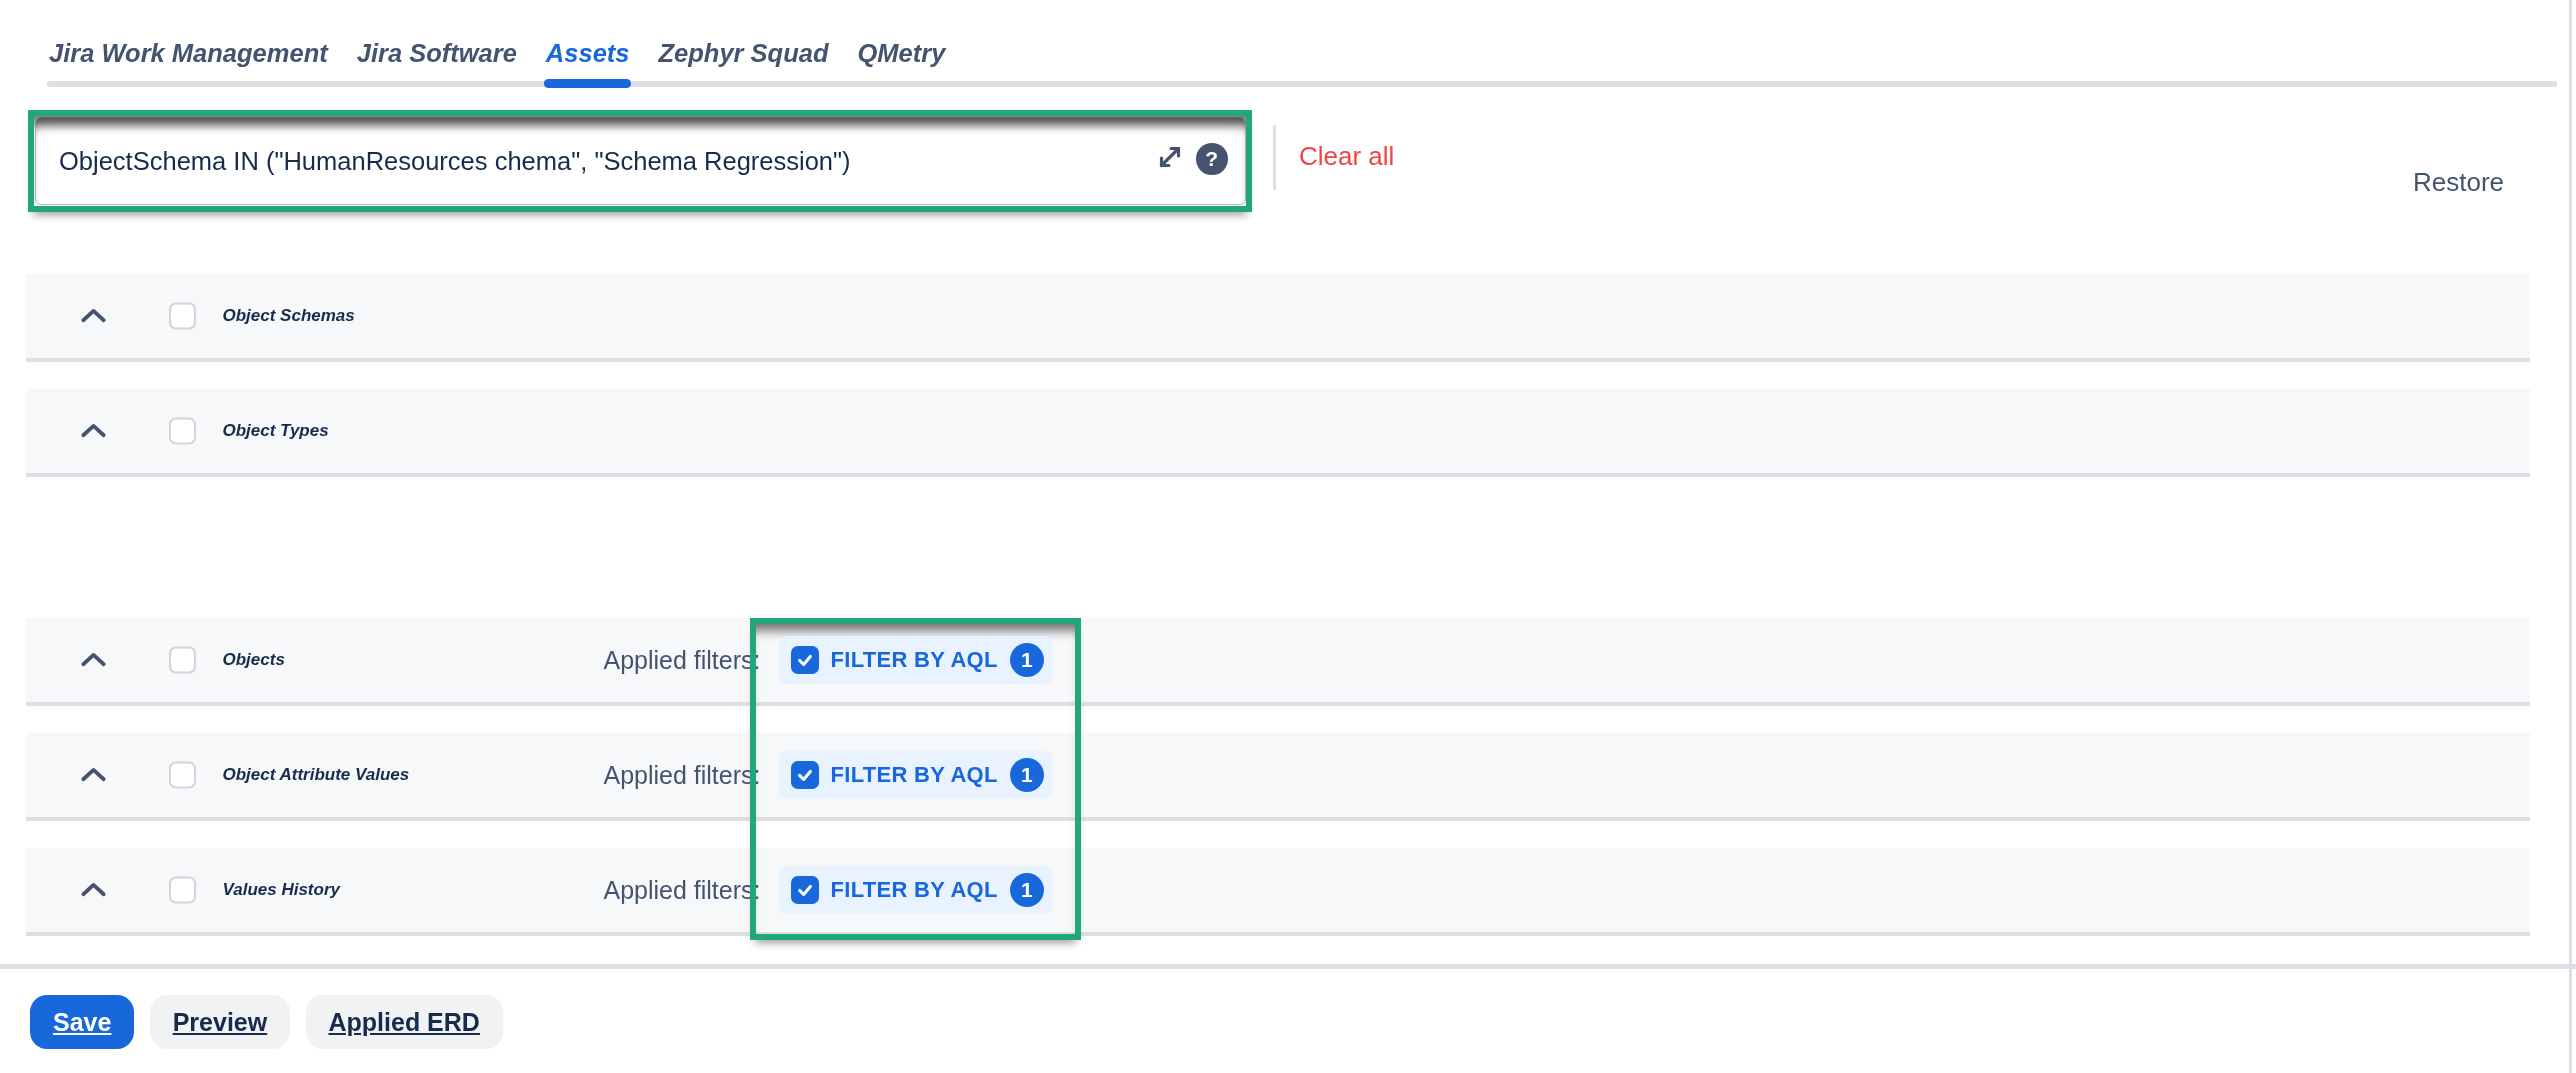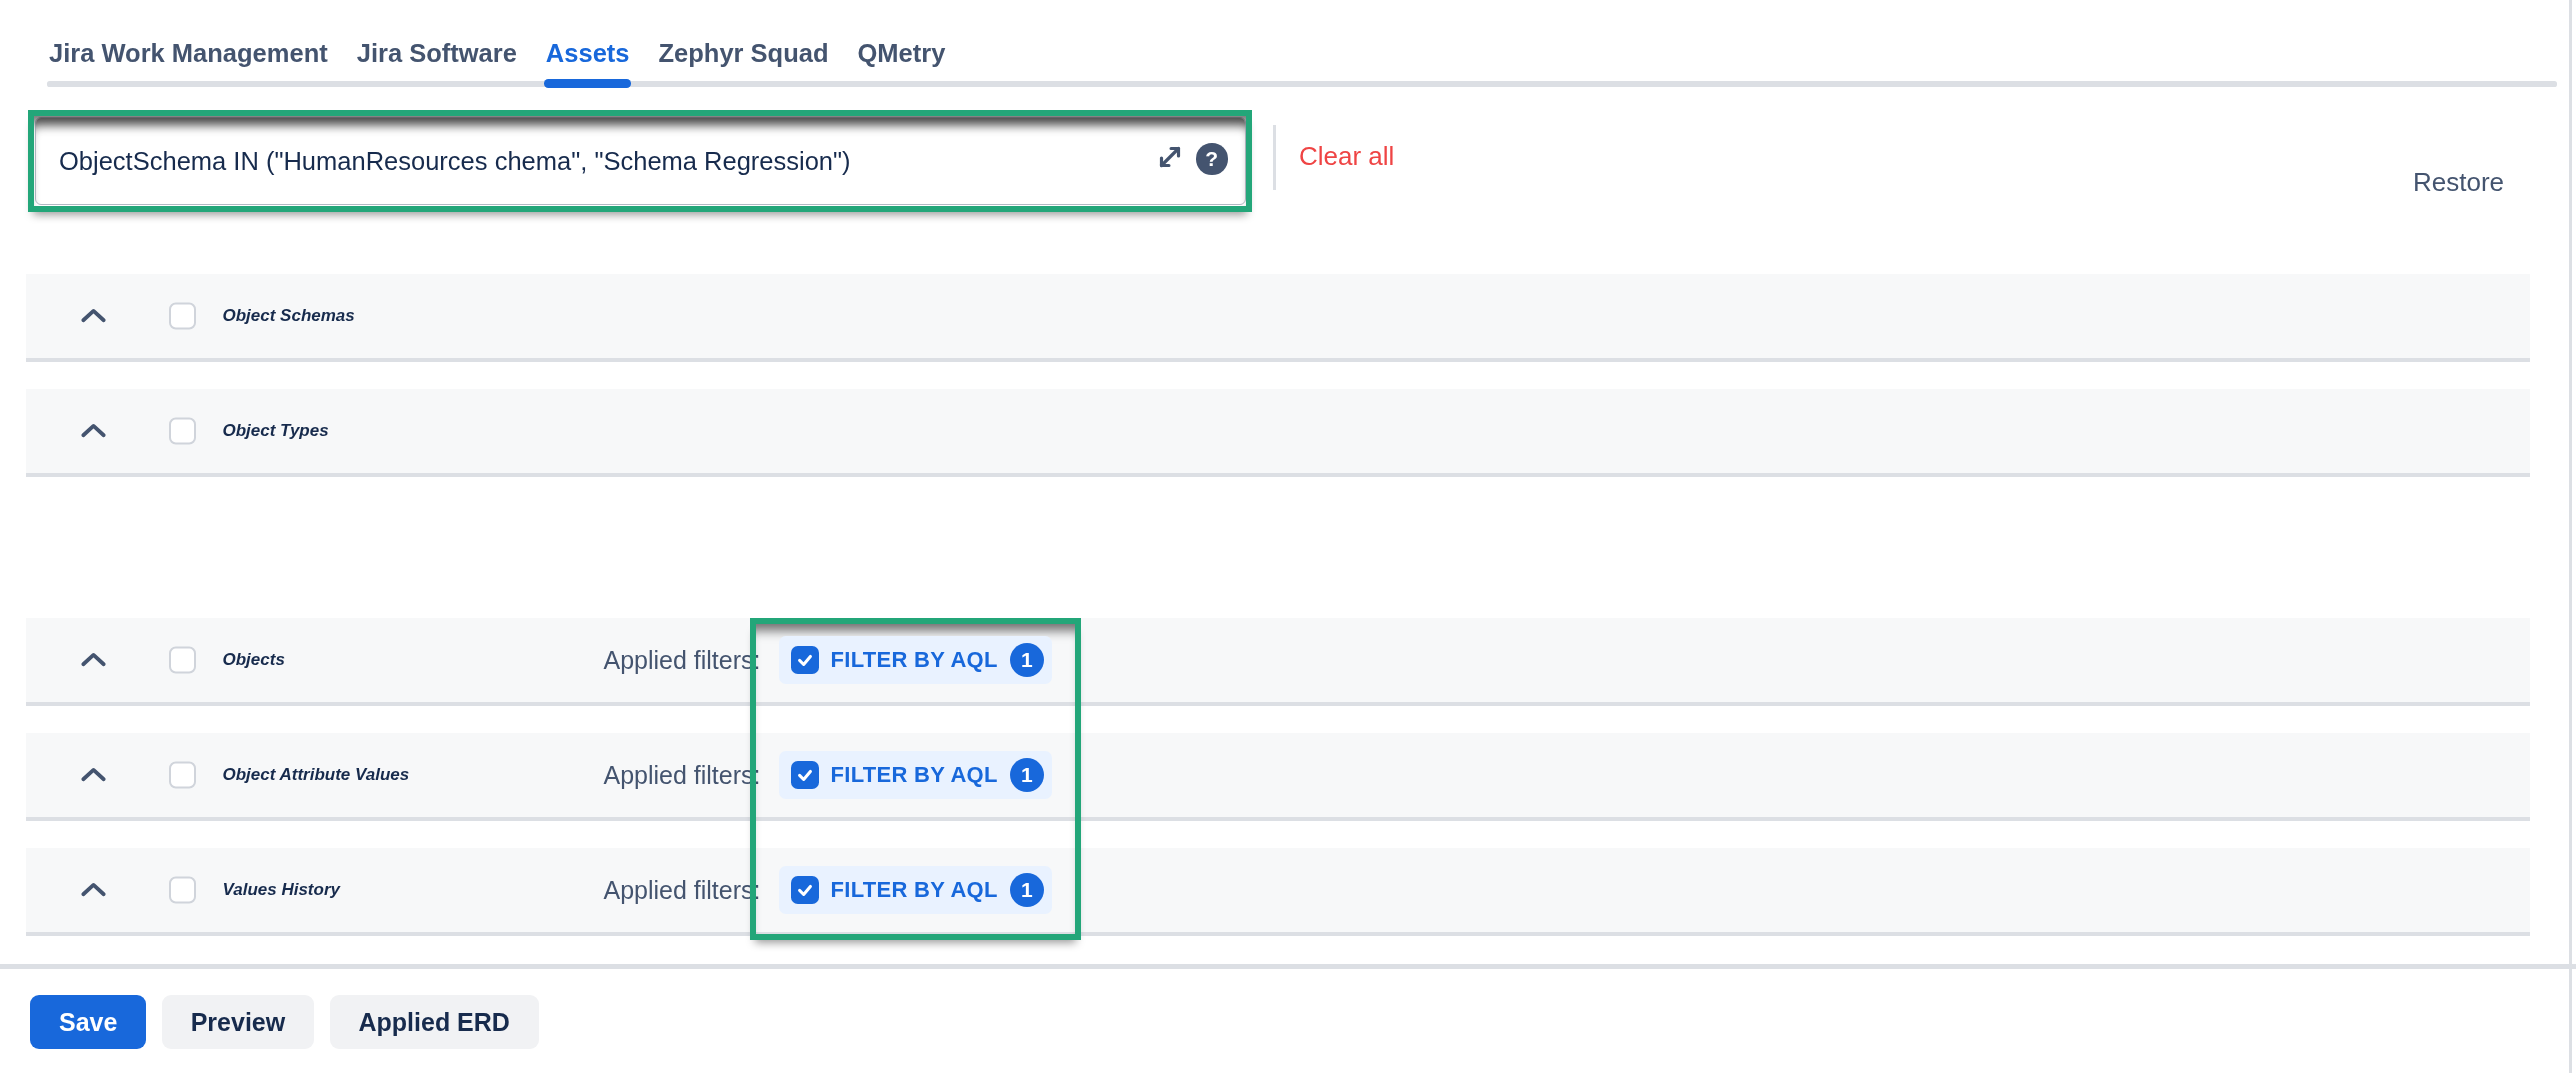--- a/index.html
+++ b/index.html
@@ -3,21 +3,21 @@
 <meta charset="utf-8">
 <style>
   * { margin:0; padding:0; box-sizing:border-box; }
   html,body { width:2576px; height:1074px; background:#ffffff; overflow:hidden;
               font-family:"Liberation Sans", sans-serif; }
   .stage { position:relative; width:2576px; height:1074px; background:#fff; }
 
   
   .tabs { position:absolute; left:49px; top:37px; display:flex; gap:29px;
           font-size:25.5px; font-weight:600; color:#44546F; line-height:32px; }
-  .tab { position:relative; padding-bottom:18.7px; cursor:pointer; white-space:nowrap; }
+  .tab { position:relative; padding-bottom:18.7px; cursor:pointer; white-space:nowrap;font-style:italic; }
   .tab.active { color:#1868DB; }
   .tab.active::after { content:""; position:absolute; left:-1.7px; right:-1.7px; top:42px;
           height:8.5px; background:#1868DB; border-radius:4.3px; }
   .tab-track { position:absolute; left:47px; top:81px; width:2510px; height:6px;
           background:#DCDFE4; border-radius:2.6px; }
 
   
   .annot { position:absolute; border:6.8px solid #23A679; pointer-events:none;
            box-shadow: inset 0 13.6px 10.2px -6.8px rgba(0,0,0,0.55),
                        0 8.5px 8.5px -5.1px rgba(0,0,0,0.40); }
@@ -64,22 +64,22 @@
          white-space:nowrap;text-align:center; }
   .chip .chip-count { width:34px; height:34px; background:#1868DB; border-radius:50%;
          color:#fff; font-size:21px; font-weight:700; display:flex; align-items:center;
          justify-content:center; }
 
   
   .divider { position:absolute; left:0; top:964px; width:2576px; height:5.1px; background:#DCDFE4; }
   .right-edge { position:absolute; left:2569px; top:0; width:3.4px; height:1074px; background:#DCDFE4; }
   .footer { position:absolute; left:30px; top:995px; display:flex; gap:15.3px; }
   .btn { height:54px; display:inline-flex; align-items:center; justify-content:center;
-         padding:0 29px; border:none; border-radius:9px; font-family:"Liberation Sans",sans-serif;
-         font-size:25px; font-weight:600; cursor:pointer; }
+         padding:0 23px; border:none; border-radius:17px; font-family:"Liberation Sans",sans-serif;
+         font-size:25px; font-weight:600; cursor:pointer;text-decoration:underline; }
   .btn-primary { background:#1868DB; color:#ffffff; }
   .btn-secondary { background:#F1F2F4; color:#172B4D; }
 </style>
 </head>
 <body>
 
 <div class="stage">
 
   <div class="tab-track"></div>
   <div class="tabs">

